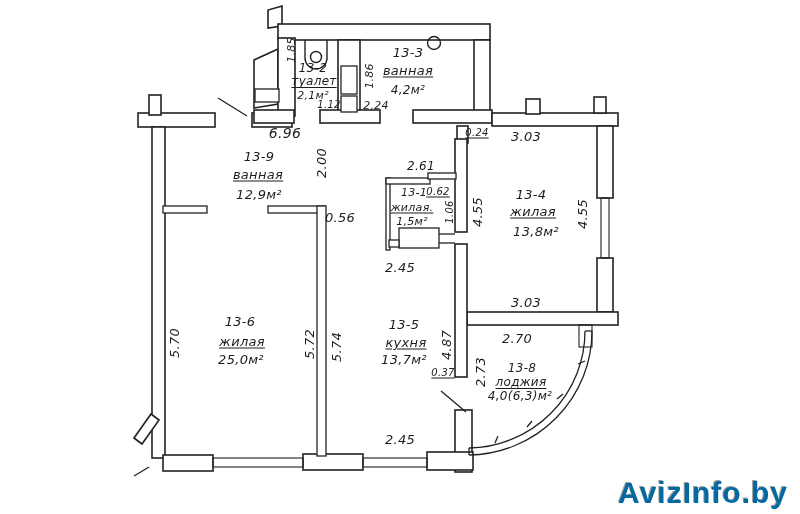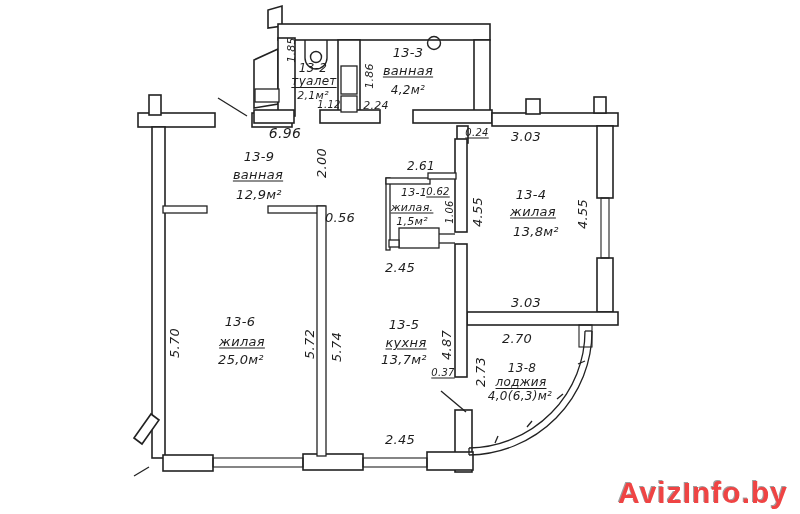--- a/index.html
+++ b/index.html
@@ -8,21 +8,21 @@
   svg{position:absolute;left:0;top:0;}
   .lbl{position:absolute;transform:translate(-50%,-50%);
        font:italic 13px "DejaVu Sans",sans-serif;color:#1e1e1e;
        white-space:nowrap;letter-spacing:.3px;}
   .v{transform:translate(-50%,-50%) rotate(-90deg);}
   .u{text-decoration:underline;text-underline-offset:2px;}
   .s10{font-size:10px}.s11{font-size:11px}.s12{font-size:12px}
   .s14{font-size:14px}
   .wm{position:absolute;right:12px;bottom:4px;
       font:bold 30px "Liberation Sans",sans-serif;letter-spacing:1px;
-      color:#ef4444;text-shadow:1px 1px 0 #ffffff,-1px -1px 0 #9e9e9e;}
+      color:#0369a1;text-shadow:1px 1px 0 #ffffff,-1px -1px 0 #9e9e9e;}
 </style>
 </head>
 <body>
 
 <div class="stage">
 
   <svg width="800" height="514" viewBox="0 0 800 514">
 
     <g fill="#ffffff" stroke="#222" stroke-width="1.6">
 

